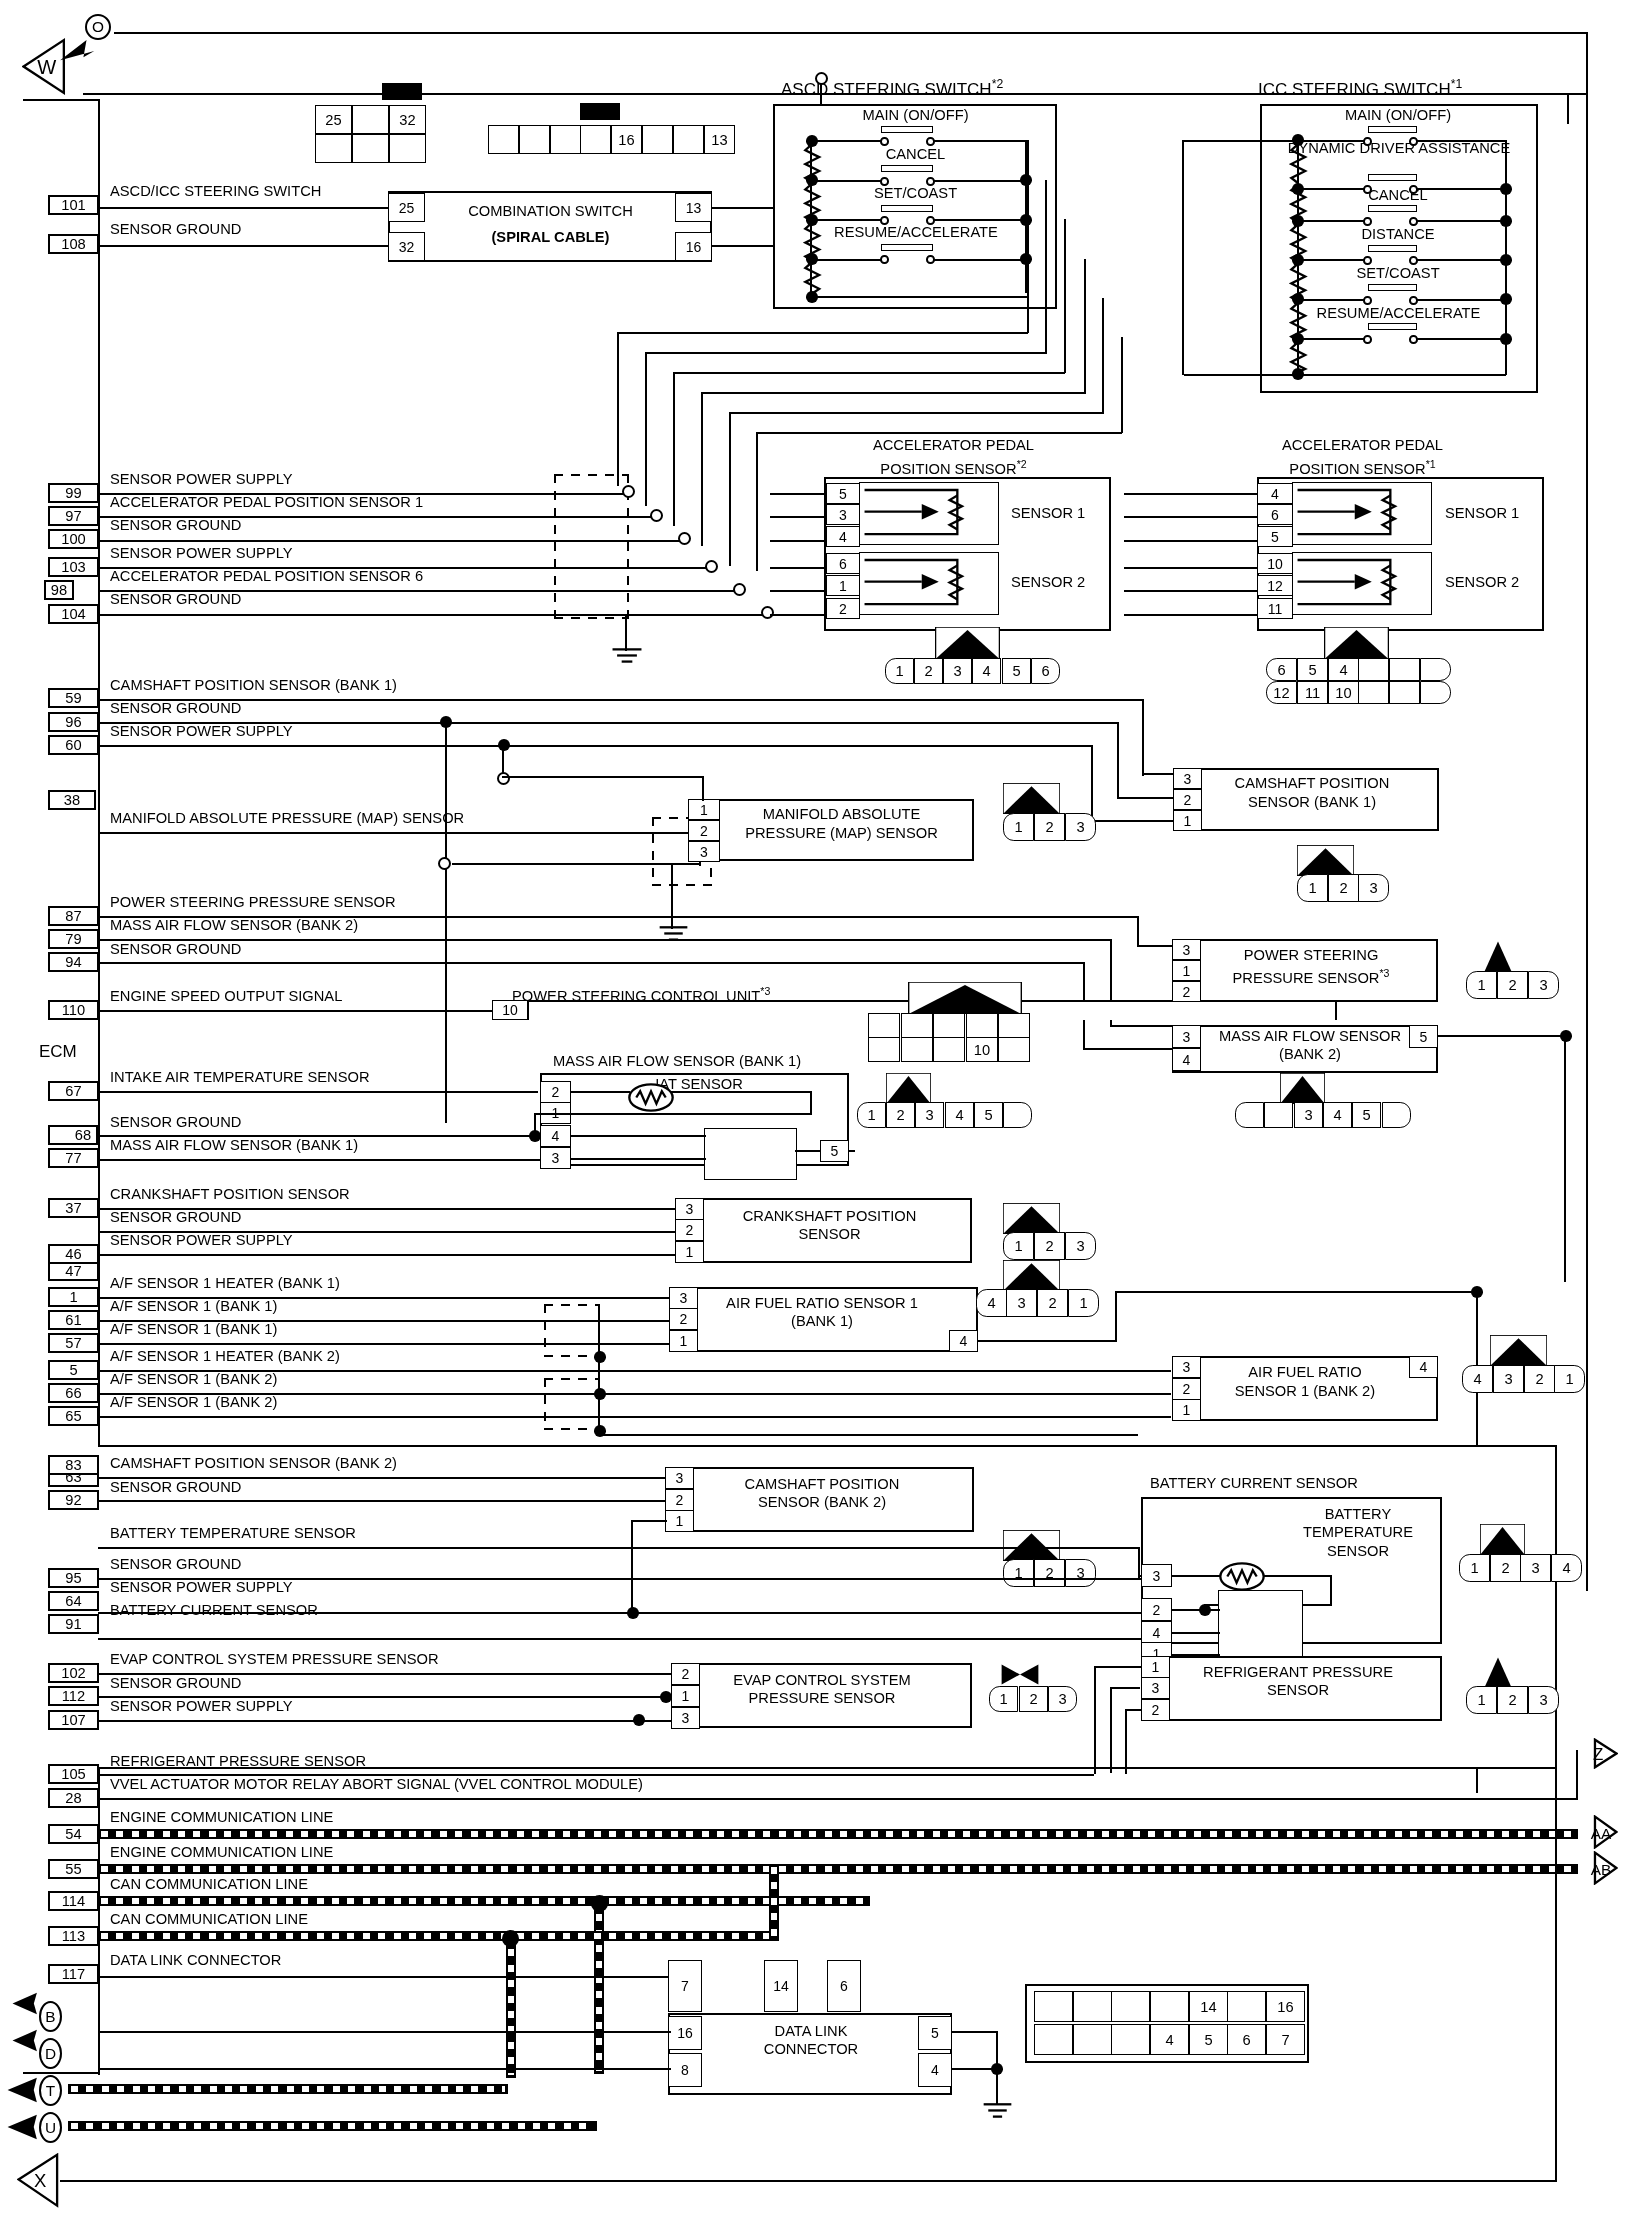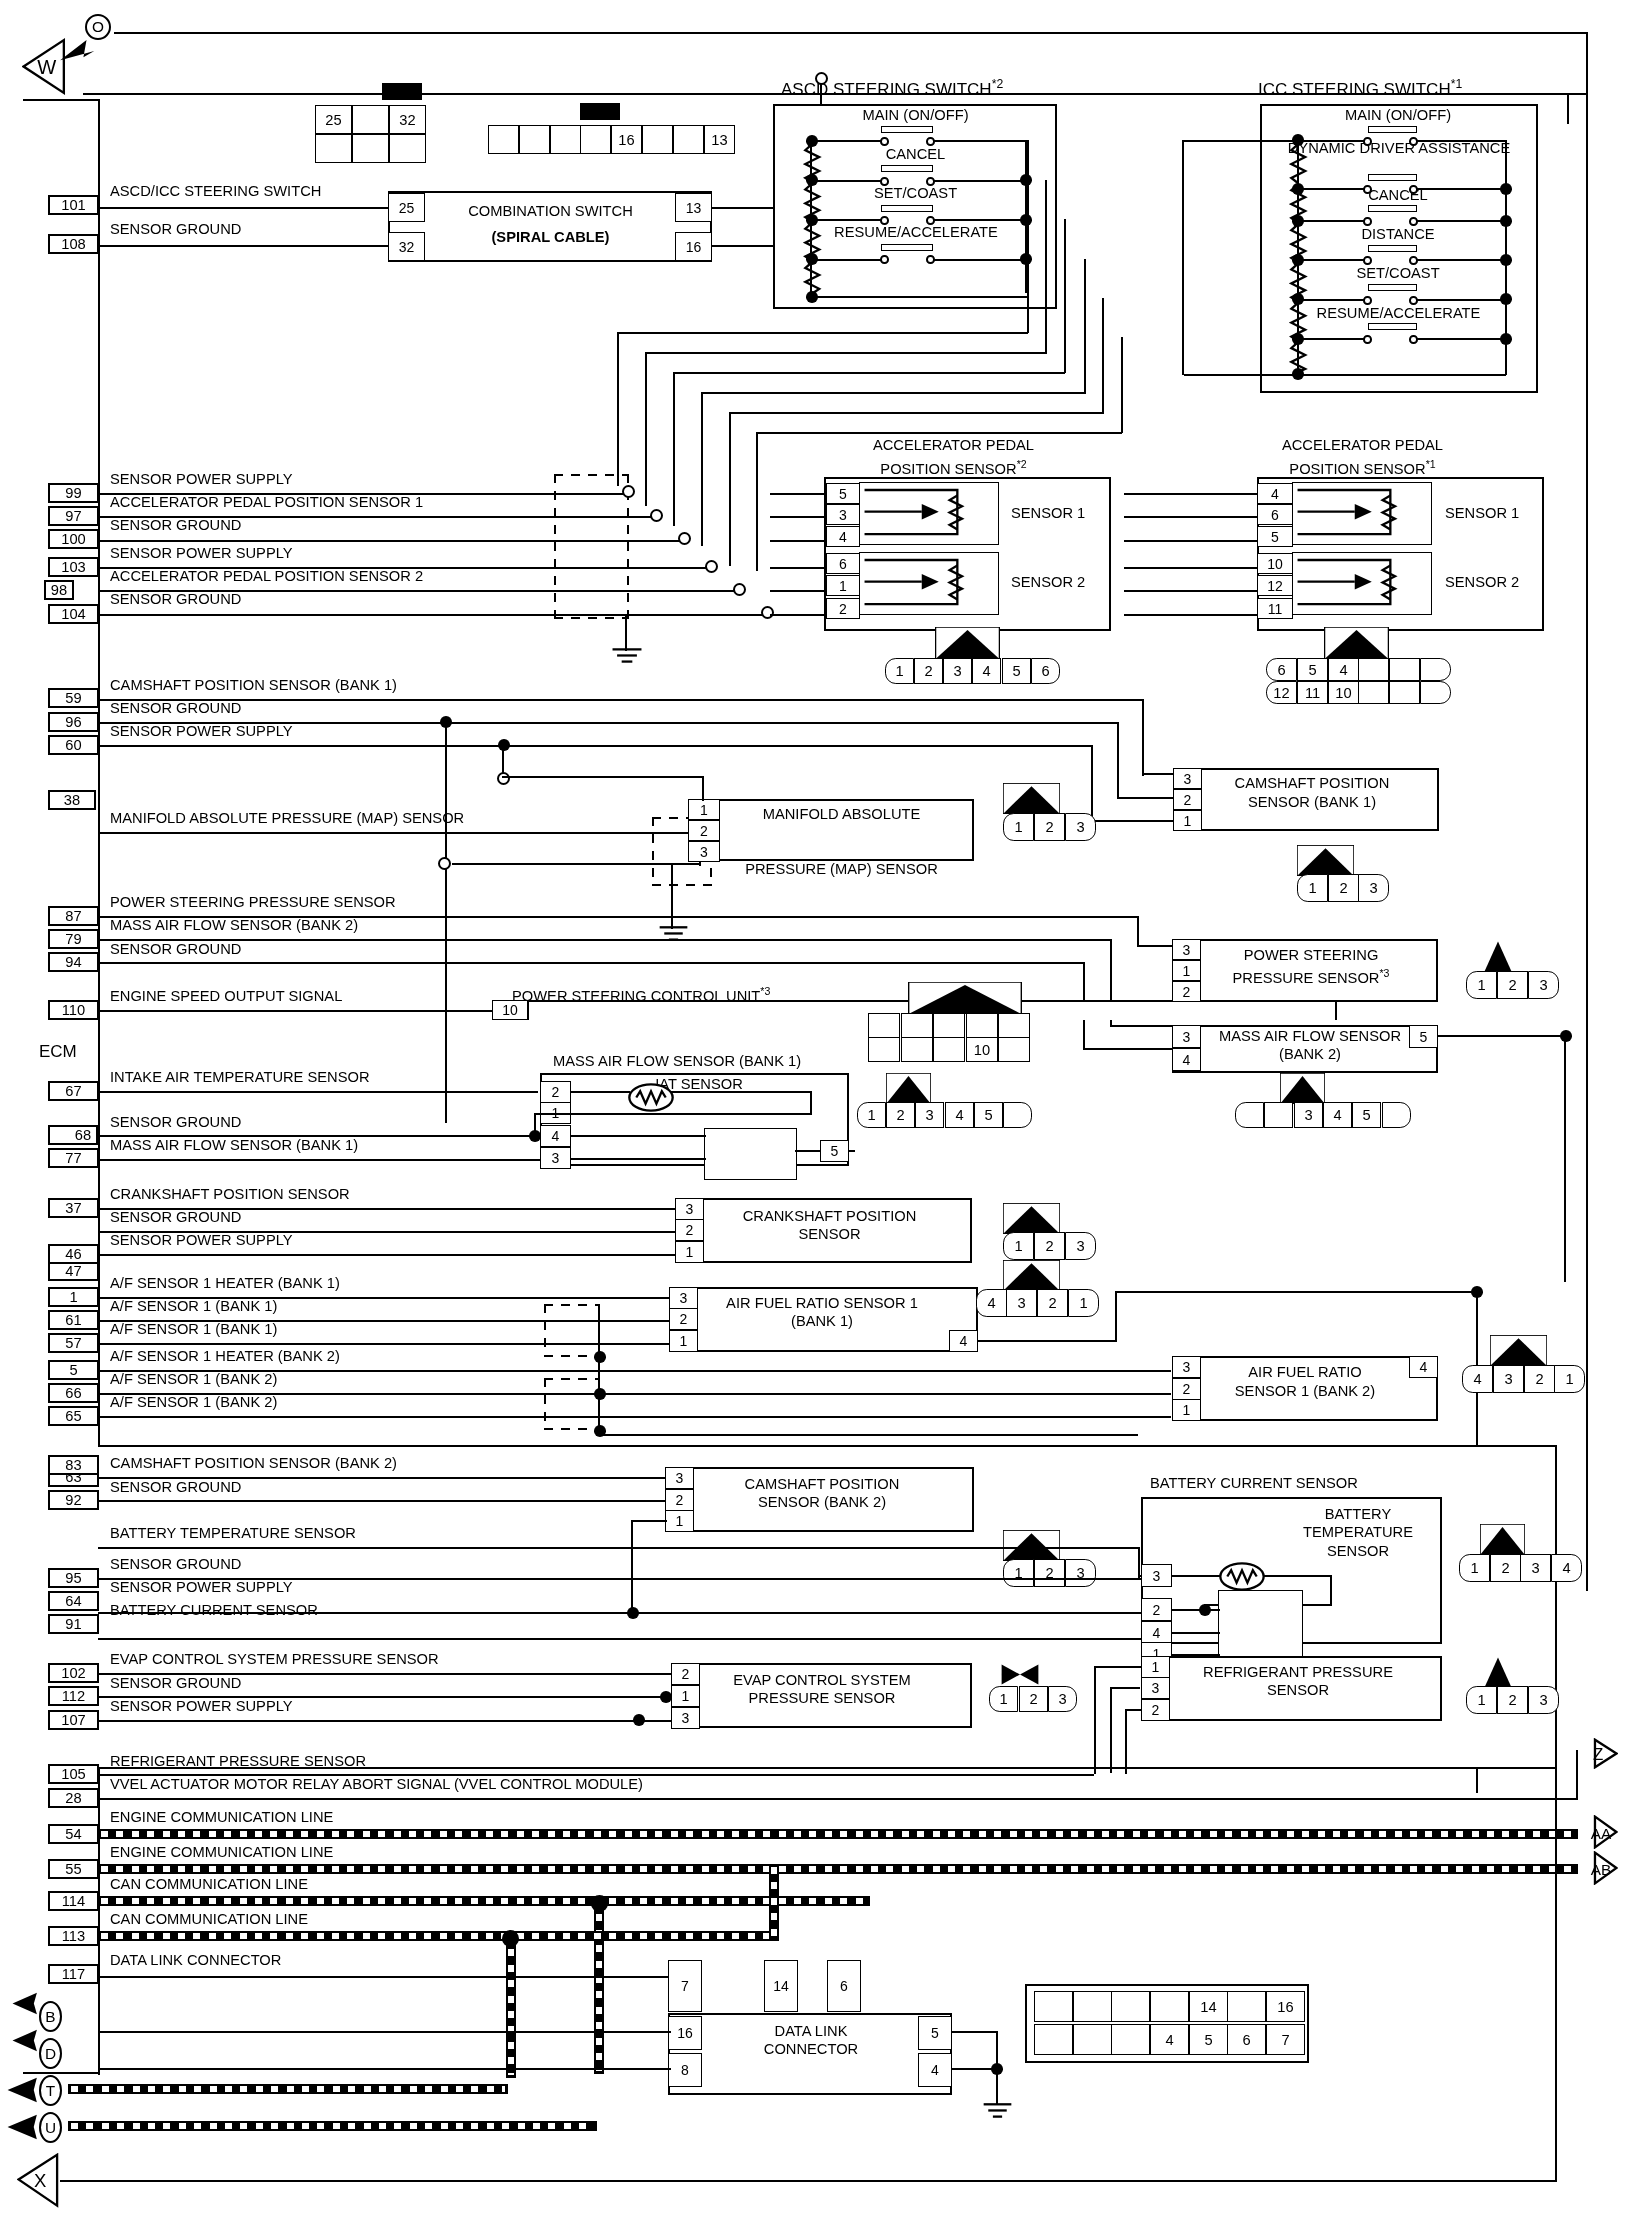--- a/index.html
+++ b/index.html
@@ -277,21 +277,21 @@
 
   <div class="pin" style="left:48px;top:529px;width:51px;">100</div>
   <div class="t" style="left:110px;top:518px;">SENSOR GROUND</div>
   <div class="h" style="left:98px;top:540px;width:585px;"></div>
 
   <div class="pin" style="left:48px;top:557px;width:51px;">103</div>
   <div class="t" style="left:110px;top:546px;">SENSOR POWER SUPPLY</div>
   <div class="h" style="left:98px;top:567px;width:613px;"></div>
 
   <div class="pin" style="left:44px;top:580px;width:30px;">98</div>
-  <div class="t" style="left:110px;top:569px;">ACCELERATOR PEDAL POSITION SENSOR 2</div>
+  <div class="t" style="left:110px;top:569px;">ACCELERATOR PEDAL POSITION SENSOR 6</div>
   <div class="h" style="left:98px;top:590px;width:641px;"></div>
 
   <div class="pin" style="left:48px;top:604px;width:51px;">104</div>
   <div class="t" style="left:110px;top:592px;">SENSOR GROUND</div>
   <div class="h" style="left:98px;top:614px;width:668px;"></div>
 
   <div class="dash-h" style="left:554px;top:474px;width:74px;"></div>
   <div class="dash-v" style="left:554px;top:474px;height:147px;"></div>
   <div class="dash-v" style="left:627px;top:474px;height:147px;"></div>
   <div class="dash-h" style="left:554px;top:617px;width:74px;"></div>
@@ -445,21 +445,21 @@
   <div class="v" style="left:699px;top:832px;height:34px;"></div>
   <div class="v" style="left:671px;top:864px;height:65px;"></div>
   <svg class="abs" style="left:658px;top:925px;" width="31" height="20" viewBox="0 0 40 26">
     <line x1="2" y1="3" x2="38" y2="3" stroke="#000" stroke-width="3"></line>
     <line x1="8" y1="11" x2="32" y2="11" stroke="#000" stroke-width="3"></line>
     <line x1="14" y1="19" x2="26" y2="19" stroke="#000" stroke-width="3"></line>
   </svg>
 
   <div class="bx" style="left:688px;top:799px;width:286px;height:62px;"></div>
   <div class="t ctr" style="left:718px;top:807px;width:247px;">MANIFOLD ABSOLUTE</div>
-  <div class="t ctr" style="left:718px;top:826px;width:247px;margin-top:36px;">PRESSURE (MAP) SENSOR</div>
+  <div class="t ctr" style="left:718px;top:826px;width:247px;">PRESSURE (MAP) SENSOR</div>
   <div class="term" style="left:688px;top:799px;width:32px;height:21px;">1</div>
   <div class="term" style="left:688px;top:820px;width:32px;height:21px;">2</div>
   <div class="term" style="left:688px;top:841px;width:32px;height:21px;">3</div>
   <div class="h" style="left:502px;top:776px;width:202px;"></div>
   <div class="v" style="left:702px;top:776px;height:25px;"></div>
 
   <div class="wedge" style="left:1003px;top:783px;">
     <svg width="57" height="31" viewBox="0 0 74 40">
         <rect x="0" y="0" width="74" height="40" fill="#fff" stroke="#000" stroke-width="2"></rect>
         <polygon points="0,40 37,4 74,40" fill="#000"></polygon>

